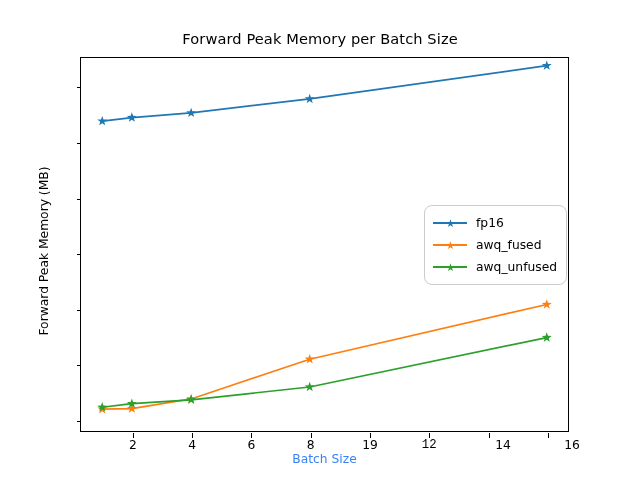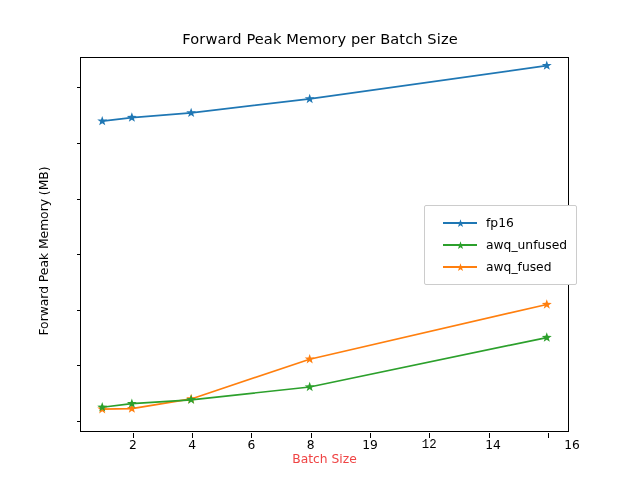--- a/index.html
+++ b/index.html
@@ -29,33 +29,33 @@
   .ytick{position:absolute;left:-4.5px;width:4.5px;height:0;border-top:1.1px solid #000;}
   .xtick{position:absolute;top:375px;height:4.5px;width:0;border-left:1.1px solid #000;}
   .xtick-label{
     position:absolute;top:380px;width:60px;margin-left:-30px;text-align:center;
     font-size:12.3px;color:#000;
   }
 
   
   .xlabel{
     position:absolute;left:80px;top:452px;width:489px;text-align:center;
-    font-size:12.3px;color:#ef4444;
+    font-size:12.3px;color:#3b82f6;
   }
   .ylabel{
     position:absolute;left:-106px;top:244px;width:300px;text-align:center;
     font-size:12.3px;color:#000;
     transform:rotate(-90deg);transform-origin:center center;
   }
 
   
   .legend{
     position:absolute;left:424px;top:205px;
-    background:#fff;border:0.9px solid #cccccc;border-radius:2px;
-    padding:6px 9px 6px 18px;
+    background:#fff;border:0.9px solid #cccccc;border-radius:8px;
+    padding:6px 9px 6px 8px;
   }
   .legend-row{display:flex;align-items:center;height:22px;}
   .legend-swatch{width:34px;height:14px;position:relative;margin-right:9px;flex:none;}
   .legend-swatch .lline{
     position:absolute;left:0;top:6px;width:34px;height:1.8px;
   }
   .legend-swatch .lstar{
     position:absolute;left:13px;top:3px;width:9px;height:9px;
   }
   .legend-label{font-size:12.3px;color:#000;white-space:nowrap;}
@@ -113,52 +113,52 @@
         <div class="xtick-label" style="left: 111.136px;">4</div>
         <div class="xtick" style="left: 170.409px;"></div>
         <div class="xtick-label" style="left: 170.409px;">6</div>
         <div class="xtick" style="left: 229.682px;"></div>
         <div class="xtick-label" style="left: 229.682px;">8</div>
         <div class="xtick" style="left: 288.955px;"></div>
         <div class="xtick-label" style="left: 288.955px;">19</div>
         <div class="xtick" style="left: 348.227px;"></div>
         <div class="xtick-label" style="left: 348.227px; font-family: Liberation Mono, monospace;">12</div>
         <div class="xtick" style="left: 407.5px;"></div>
-        <div class="xtick-label" style="left: 412px; text-align: center;">14</div>
+        <div class="xtick-label" style="left: 422px; text-align: center;">14</div>
         <div class="xtick" style="left: 466.773px;"></div>
         <div class="xtick-label" style="left: 491px;">16</div>
       </div>
   </div>
 
   <div class="xlabel">Batch Size</div>
   <div class="ylabel">Forward Peak Memory (MB)</div>
 
   <div class="legend" id="legend">
       <div class="legend-row">
         <span class="legend-swatch">
           <span class="lline" style="background: rgb(31, 119, 180);"></span>
           <svg class="lstar" viewBox="0 0 12 12">
             <polygon points="6.00,0.40 7.32,4.19 11.33,4.27 8.13,6.69 9.29,10.53 6.00,8.24 2.71,10.53 3.87,6.69 0.67,4.27 4.68,4.19" fill="#1f77b4"></polygon>
           </svg>
         </span>
         <span class="legend-label">fp16</span>
       </div>
       <div class="legend-row">
         <span class="legend-swatch">
+          <span class="lline" style="background: rgb(255, 127, 14);"></span>
+          <svg class="lstar" viewBox="0 0 12 12">
+            <polygon points="6.00,0.40 7.32,4.19 11.33,4.27 8.13,6.69 9.29,10.53 6.00,8.24 2.71,10.53 3.87,6.69 0.67,4.27 4.68,4.19" fill="#ff7f0e"></polygon>
+          </svg>
+        </span>
+        <span class="legend-label">awq_fused</span>
+      </div>
+      <div class="legend-row">
+        <span class="legend-swatch">
           <span class="lline" style="background: rgb(44, 160, 44);"></span>
           <svg class="lstar" viewBox="0 0 12 12">
             <polygon points="6.00,0.40 7.32,4.19 11.33,4.27 8.13,6.69 9.29,10.53 6.00,8.24 2.71,10.53 3.87,6.69 0.67,4.27 4.68,4.19" fill="#2ca02c"></polygon>
           </svg>
         </span>
         <span class="legend-label">awq_unfused</span>
       </div>
-      <div class="legend-row">
-        <span class="legend-swatch">
-          <span class="lline" style="background: rgb(255, 127, 14);"></span>
-          <svg class="lstar" viewBox="0 0 12 12">
-            <polygon points="6.00,0.40 7.32,4.19 11.33,4.27 8.13,6.69 9.29,10.53 6.00,8.24 2.71,10.53 3.87,6.69 0.67,4.27 4.68,4.19" fill="#ff7f0e"></polygon>
-          </svg>
-        </span>
-        <span class="legend-label">awq_fused</span>
-      </div>
     </div>
 
 </div>
 
 </body></html>

